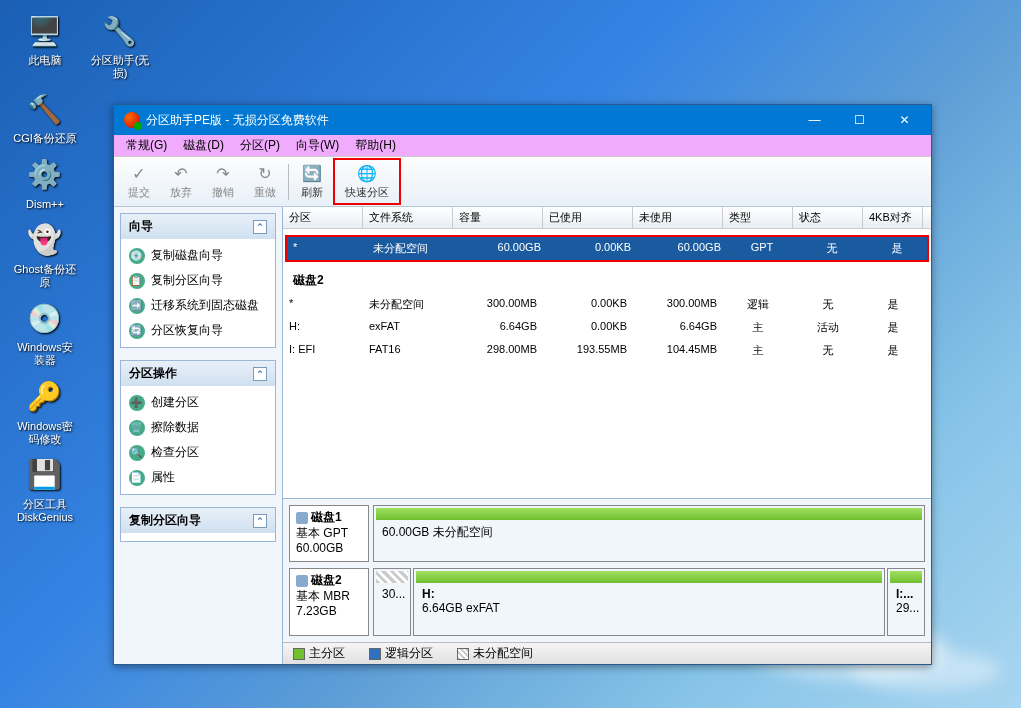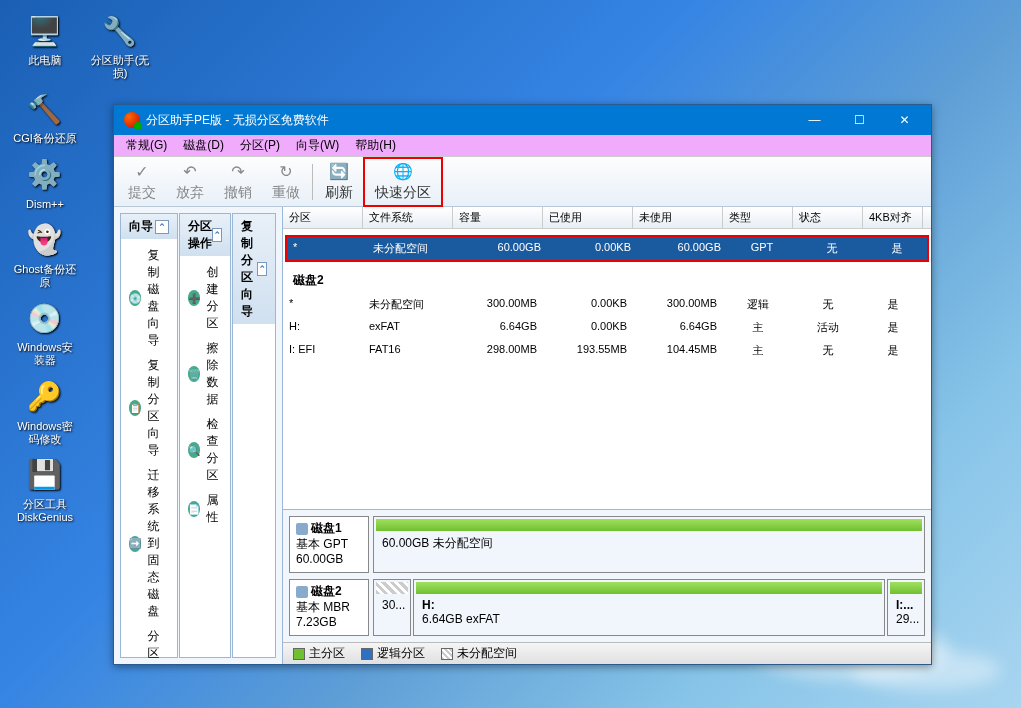--- a/index.html
+++ b/index.html
@@ -18,25 +18,25 @@
 .titlebar-icon::after{content:"";position:absolute;width:8px;height:8px;right:-2px;bottom:-2px;background:#0a0;border-radius:50%}
 .titlebar-text{flex:1}
 .win-btns{display:flex}
 .win-btn{width:45px;height:30px;display:flex;align-items:center;justify-content:center;color:#fff;cursor:pointer}
 .menubar{height:22px;background:#f0abfc;display:flex;align-items:center;padding:0 4px;border-bottom:1px solid #ccc}
 .menu-item{padding:2px 8px;cursor:pointer}
 .toolbar{height:50px;background:linear-gradient(#fdfdfd,#e8f0f8);border-bottom:1px solid #b8c8d8;display:flex;align-items:center;padding:0 4px}
 .tbtn{display:flex;flex-direction:column;align-items:center;padding:2px 10px;cursor:pointer;color:#888}
 .tbtn.enabled{color:#333}
 .tbtn-icon{width:20px;height:20px;display:flex;align-items:center;justify-content:center;font-size:16px;margin-bottom:2px}
-.tbtn-label{font-size:14px}
+.tbtn-label{font-size:11px}
 .tbtn.highlighted{border:2px solid #e00;padding:3px 10px}
 .tsep{width:1px;height:36px;background:#bbb;margin:0 2px}
 .content{flex:1;display:flex;background:#f0f6fc;overflow:hidden}
-.sidebar{width:220px;padding:6px;display:flex;flex-direction:row;gap:1px;overflow-y:auto}
+.sidebar{width:220px;padding:6px;display:flex;flex-direction:column;gap:12px;overflow-y:auto}
 .panel{border:1px solid #9ab8d6;background:#fff}
 .panel-header{background:linear-gradient(#e8f0f8,#d0e0f0);padding:4px 8px;display:flex;justify-content:space-between;align-items:center;font-weight:bold;cursor:pointer}
 .panel-arrow{width:14px;height:14px;border:1px solid #7a9abd;background:#fff;display:flex;align-items:center;justify-content:center;font-size:9px;color:#4a7aad}
 .panel-body{padding:4px 0}
 .panel-item{display:flex;align-items:center;padding:4px 8px;cursor:pointer}
 .panel-item-icon{width:16px;height:16px;margin-right:6px;border-radius:50%;display:flex;align-items:center;justify-content:center;font-size:10px;color:#fff}
 .main{flex:1;display:flex;flex-direction:column;border-left:1px solid #9ab8d6}
 .table-header{height:22px;background:linear-gradient(#fff,#e8eef5);border-bottom:1px solid #ccc;display:flex}
 .th{border-right:1px solid #ccc;padding:3px 6px;font-size:11px}
 .table-body{flex:1;background:#fff;overflow-y:auto;padding:4px 0}
@@ -45,26 +45,26 @@
 .row.selected{background:#1a5a9e;color:#fff;border:2px solid #e00;margin:2px}
 .td{padding:2px 6px;font-size:11px;text-align:right}
 .td.l{text-align:left}
 .td.c{text-align:center}
 .disk-visual{background:#f0f6fc;border-top:1px solid #9ab8d6;padding:6px;display:flex;flex-direction:column;gap:6px}
 .disk-row{display:flex;gap:4px;align-items:stretch}
 .disk-info{width:80px;background:#fff;border:1px solid #888;padding:4px 6px;font-size:10px;line-height:1.3}
 .disk-info-title{font-weight:bold}
 .disk-info-icon{display:inline-block;width:12px;height:12px;background:#8ac;border-radius:2px;margin-right:3px;vertical-align:middle}
 .part-container{flex:1;display:flex;gap:2px}
-.part{border:1px solid #888;padding:18px 8px 9px;font-size:10px;position:relative;min-width:30px}
+.part{border:1px solid #888;padding:18px 8px 20px;font-size:10px;position:relative;min-width:30px}
 .part-bar{position:absolute;top:2px;left:2px;right:2px;height:12px}
 .part.green .part-bar{background:linear-gradient(#a0e060,#70c030)}
 .part.hatch .part-bar{background:repeating-linear-gradient(45deg,#ccc,#ccc 3px,#fff 3px,#fff 6px)}
 .part-title{font-weight:bold}
-.legend{height:22px;background:linear-gradient(#f5f5f5,#e0e0e0);border-top:1px solid #bbb;display:flex;align-items:center;gap:16px;padding:0 10px}
+.legend{height:22px;background:linear-gradient(#f5f5f5,#e0e0e0);border-top:1px solid #bbb;display:flex;align-items:center;gap:24px;padding:0 10px}
 .legend-item{display:flex;align-items:center;gap:4px;font-size:11px}
 .legend-box{width:12px;height:12px;border:1px solid #666}
 .lb-green{background:#70c030}
 .lb-blue{background:#3070c0}
 .lb-hatch{background:repeating-linear-gradient(45deg,#ccc,#ccc 2px,#fff 2px,#fff 4px)}
 </style>
 </head>
 <body>
 
 <div class="cloud cloud1"></div>

